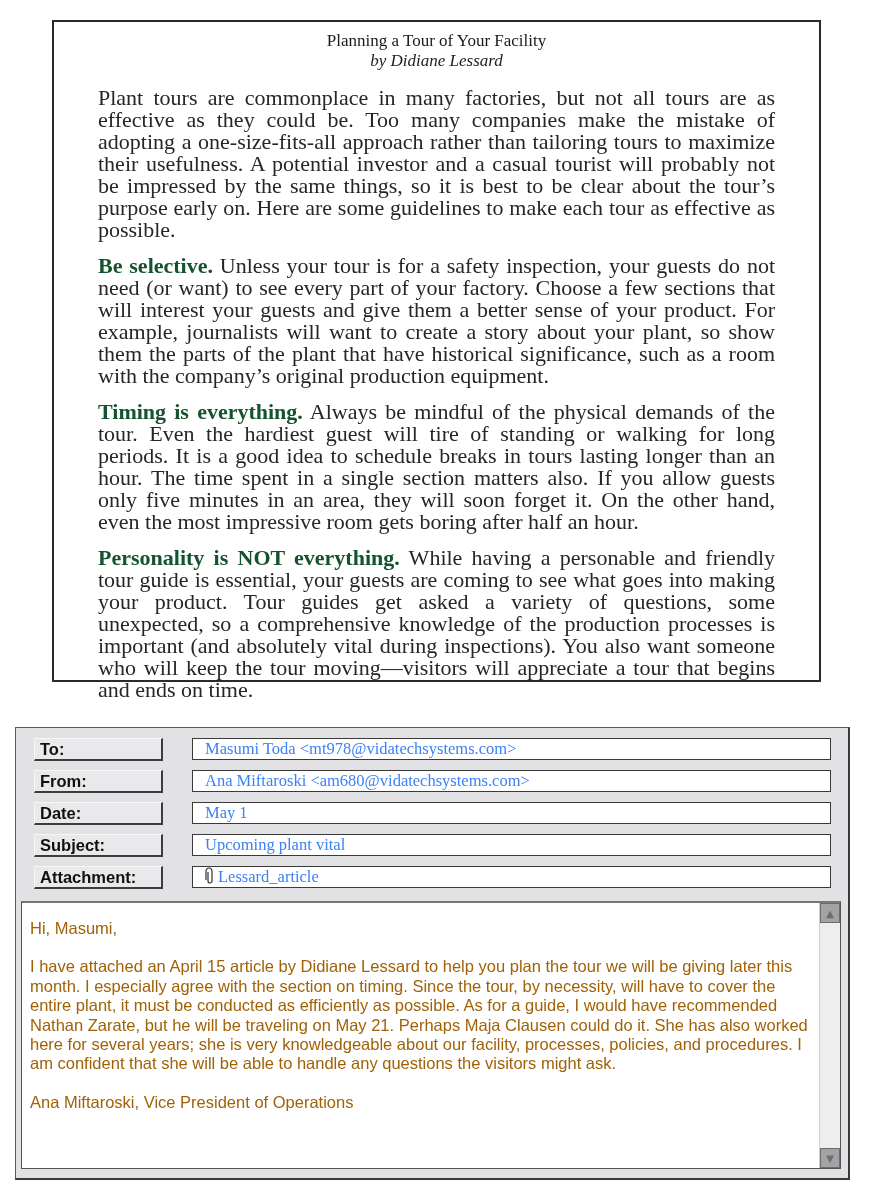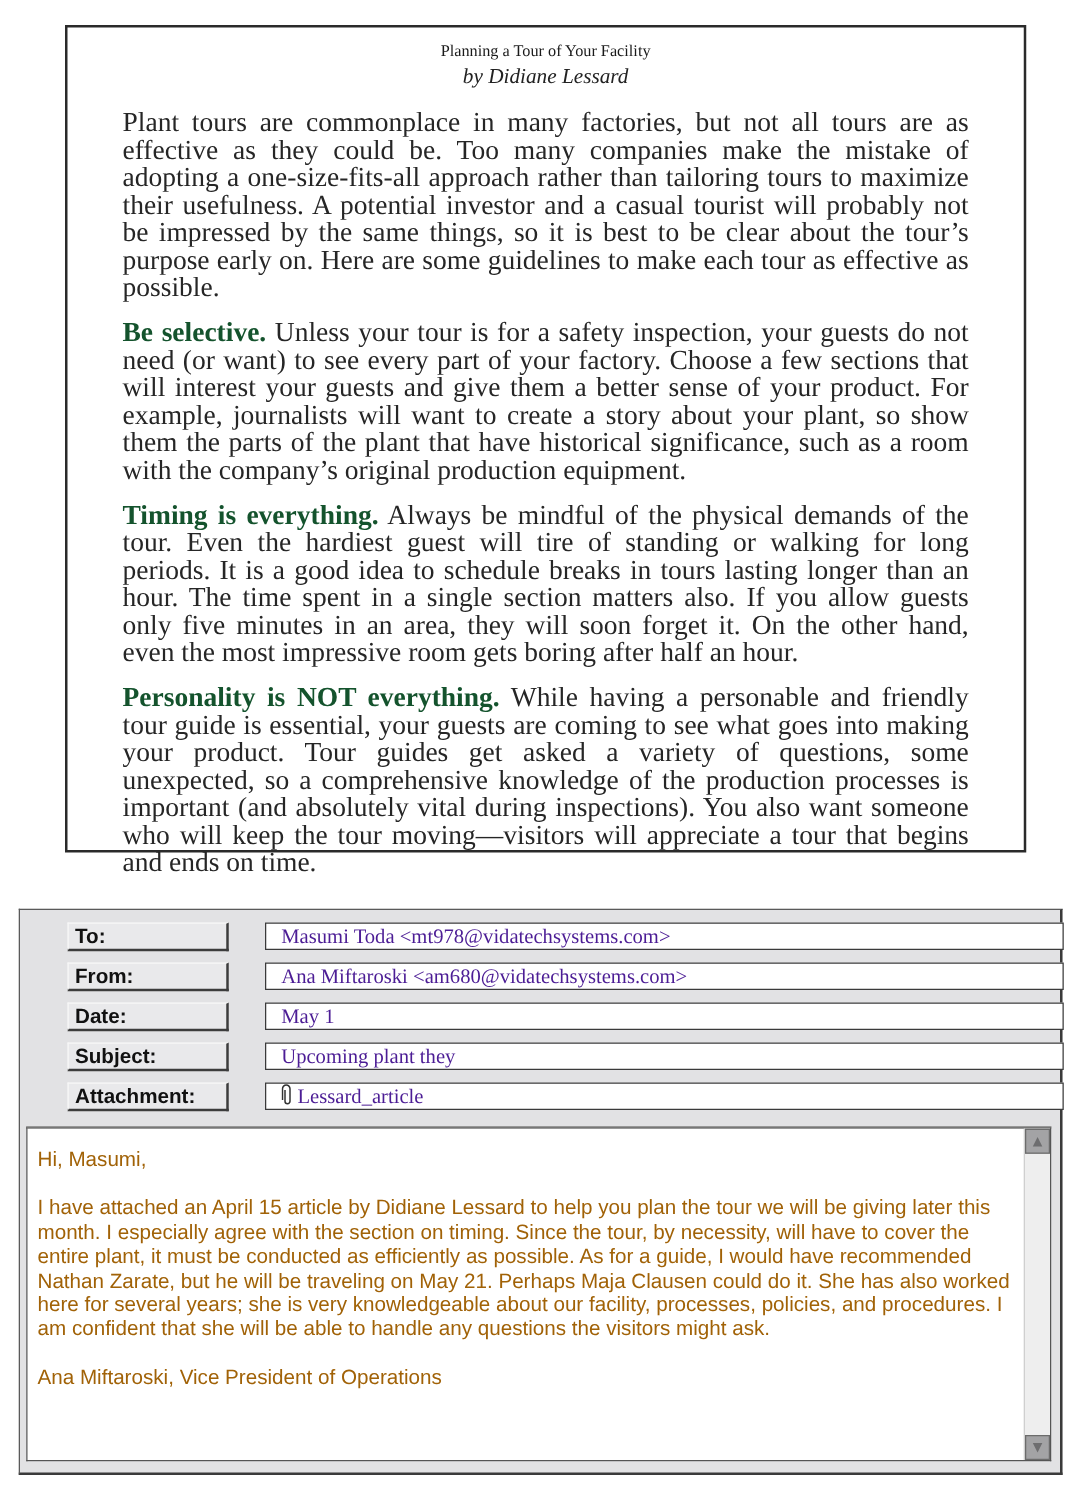--- a/index.html
+++ b/index.html
@@ -7,52 +7,52 @@
     width: 870px; height: 1190px; background: #ffffff; position: relative;
     overflow: hidden; color: #1d1d1d;
   }
   
   .article {
     position: absolute; left: 52px; top: 20px; width: 765px; height: 658px;
     border: 2px solid #2a2a2a; box-sizing: content-box;
     font-family: "Liberation Serif", "DejaVu Serif", serif;
   }
   .article-title {
-    text-align: center; margin-top: 9px; font-size: 13px; line-height: 20px; color: #1a1a1a;
+    text-align: center; margin-top: 9px; font-size: 17px; line-height: 20px; color: #1a1a1a;
   }
   .article-byline {
     text-align: center; font-style: italic; font-size: 17px; line-height: 20px; color: #222;
   }
   .article-body { padding: 0 44px 0 44px; }
   .article-para {
     margin: 0; text-align: justify; font-size: 22px; line-height: 22px; color: #262626;
   }
   .article-para.first { margin-top: 16px; }
   .article-para + .article-para { margin-top: 14px; }
   .article-para .lead { font-weight: bold; color: #14532d; }
 
   
   .email {
     position: absolute; left: 15px; top: 727px; width: 835px; height: 453px;
     background: #e2e2e4; border: 1px solid #5a5a5a; border-right: 2px solid #3a3a3a; border-bottom: 2px solid #3a3a3a;
     box-sizing: border-box;
   }
-  .hdr-row { position: absolute; left: 18px; height: 24px; width: 800px; margin-left: 20px; }
+  .hdr-row { position: absolute; left: 18px; height: 24px; width: 800px; }
   .hdr-label {
     position: absolute; left: 0; top: 0; width: 129px; height: 23px;
     background: #e9e9eb; border: 1px solid #f7f7f7; border-right: 2px solid #3c3c3c; border-bottom: 2px solid #3c3c3c;
     box-sizing: border-box;
     font-family: "Liberation Sans", "DejaVu Sans", sans-serif; font-weight: bold; font-size: 16.5px;
     line-height: 20px; padding-left: 5px; color: #111;
   }
   .hdr-field {
     position: absolute; left: 158px; top: 0; width: 639px; height: 22px;
     background: #ffffff; border: 1px solid #3a3a3a; box-sizing: border-box;
     font-family: "Liberation Serif", "DejaVu Serif", serif; font-size: 16.5px; line-height: 20px;
-    padding-left: 12px; color: #4c1d95; white-space: nowrap; overflow: hidden;
+    padding-left: 12px; color: #3b82f6; white-space: nowrap; overflow: hidden;
   }
   .clip-icon { display: inline-block; vertical-align: -3px; margin-right: 3px; }
 
   .body-box {
     position: absolute; left: 5px; top: 173px; width: 820px; height: 268px;
     background: #ffffff; border: 1px solid #555; border-top: 2px solid #777; box-sizing: border-box;
   }
   .body-text {
     position: absolute; left: 0; top: 0; right: 22px; bottom: 0;
     padding: 16px 0 0 8px;
@@ -107,21 +107,21 @@
     <div class="hdr-field">Ana Miftaroski &lt;am680@vidatechsystems.com&gt;</div>
   </div>
 
   <div class="hdr-row" style="top:74px;">
     <div class="hdr-label">Date:</div>
     <div class="hdr-field">May 1</div>
   </div>
 
   <div class="hdr-row" style="top:106px;">
     <div class="hdr-label">Subject:</div>
-    <div class="hdr-field">Upcoming plant they</div>
+    <div class="hdr-field">Upcoming plant vital</div>
   </div>
 
   <div class="hdr-row" style="top:138px;">
     <div class="hdr-label">Attachment:</div>
     <div class="hdr-field">
       <span class="clip-icon">
         <svg width="10" height="18" viewBox="0 0 10 18">
           <path d="M3 5 V14 a2 2 0 0 0 4 0 V4 a3 3 0 0 0 -6 0 V13" fill="none" stroke="#333" stroke-width="1.2"></path>
         </svg>
       </span><span>Lessard_article</span>

